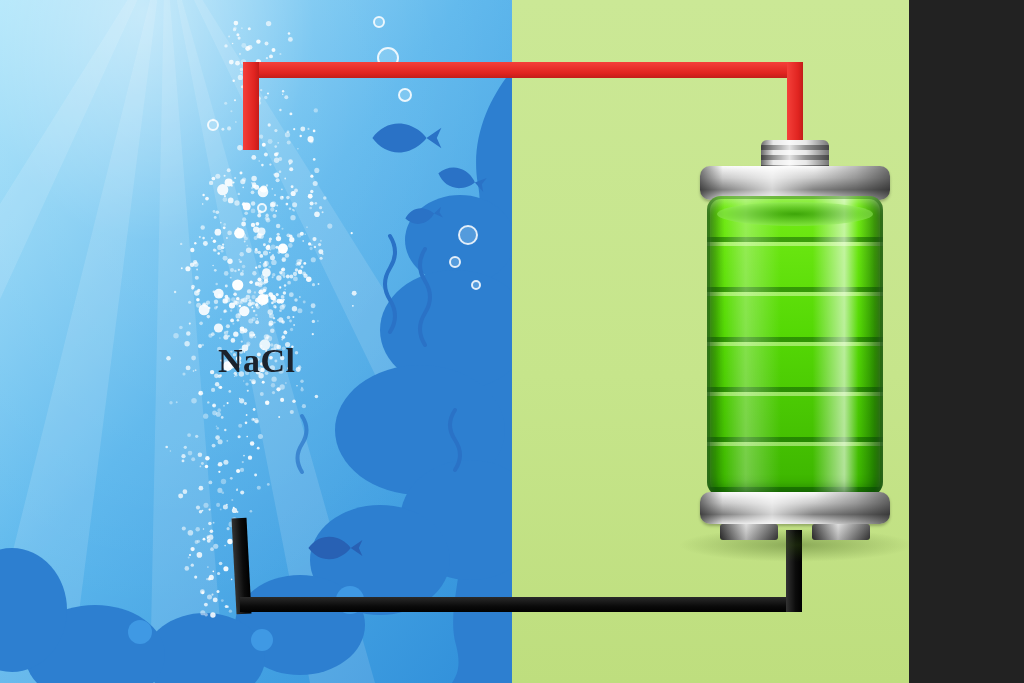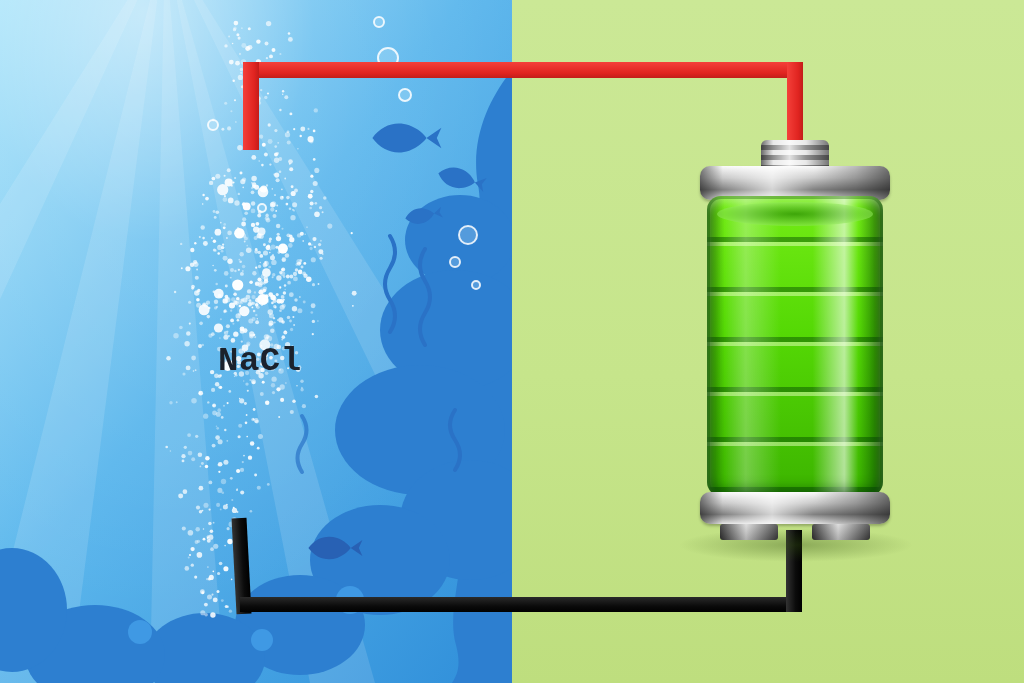--- a/index.html
+++ b/index.html
@@ -1,18 +1,18 @@
 <!DOCTYPE html>
 <html><head>
 <meta charset="utf-8">
 <style>
   html,body{margin:0;padding:0;background:#222;}
   .stage{
-    position:relative;width:1024px;height:683px;overflow:hidden;
-    font-family:Liberation Mono, monospace;
+    position:relative;width:909px;height:683px;overflow:hidden;
+    font-family:Liberation Serif, serif;
   }
   
   .land-pane{
     position:absolute;left:512px;top:0;width:512px;height:683px;
     background:linear-gradient(180deg,#cbe896 0%,#c6e58b 55%,#bede7e 100%);
   }
   
   .water-pane{position:absolute;left:0;top:0;width:512px;height:683px;}
   .water-pane svg{display:block;}
 

